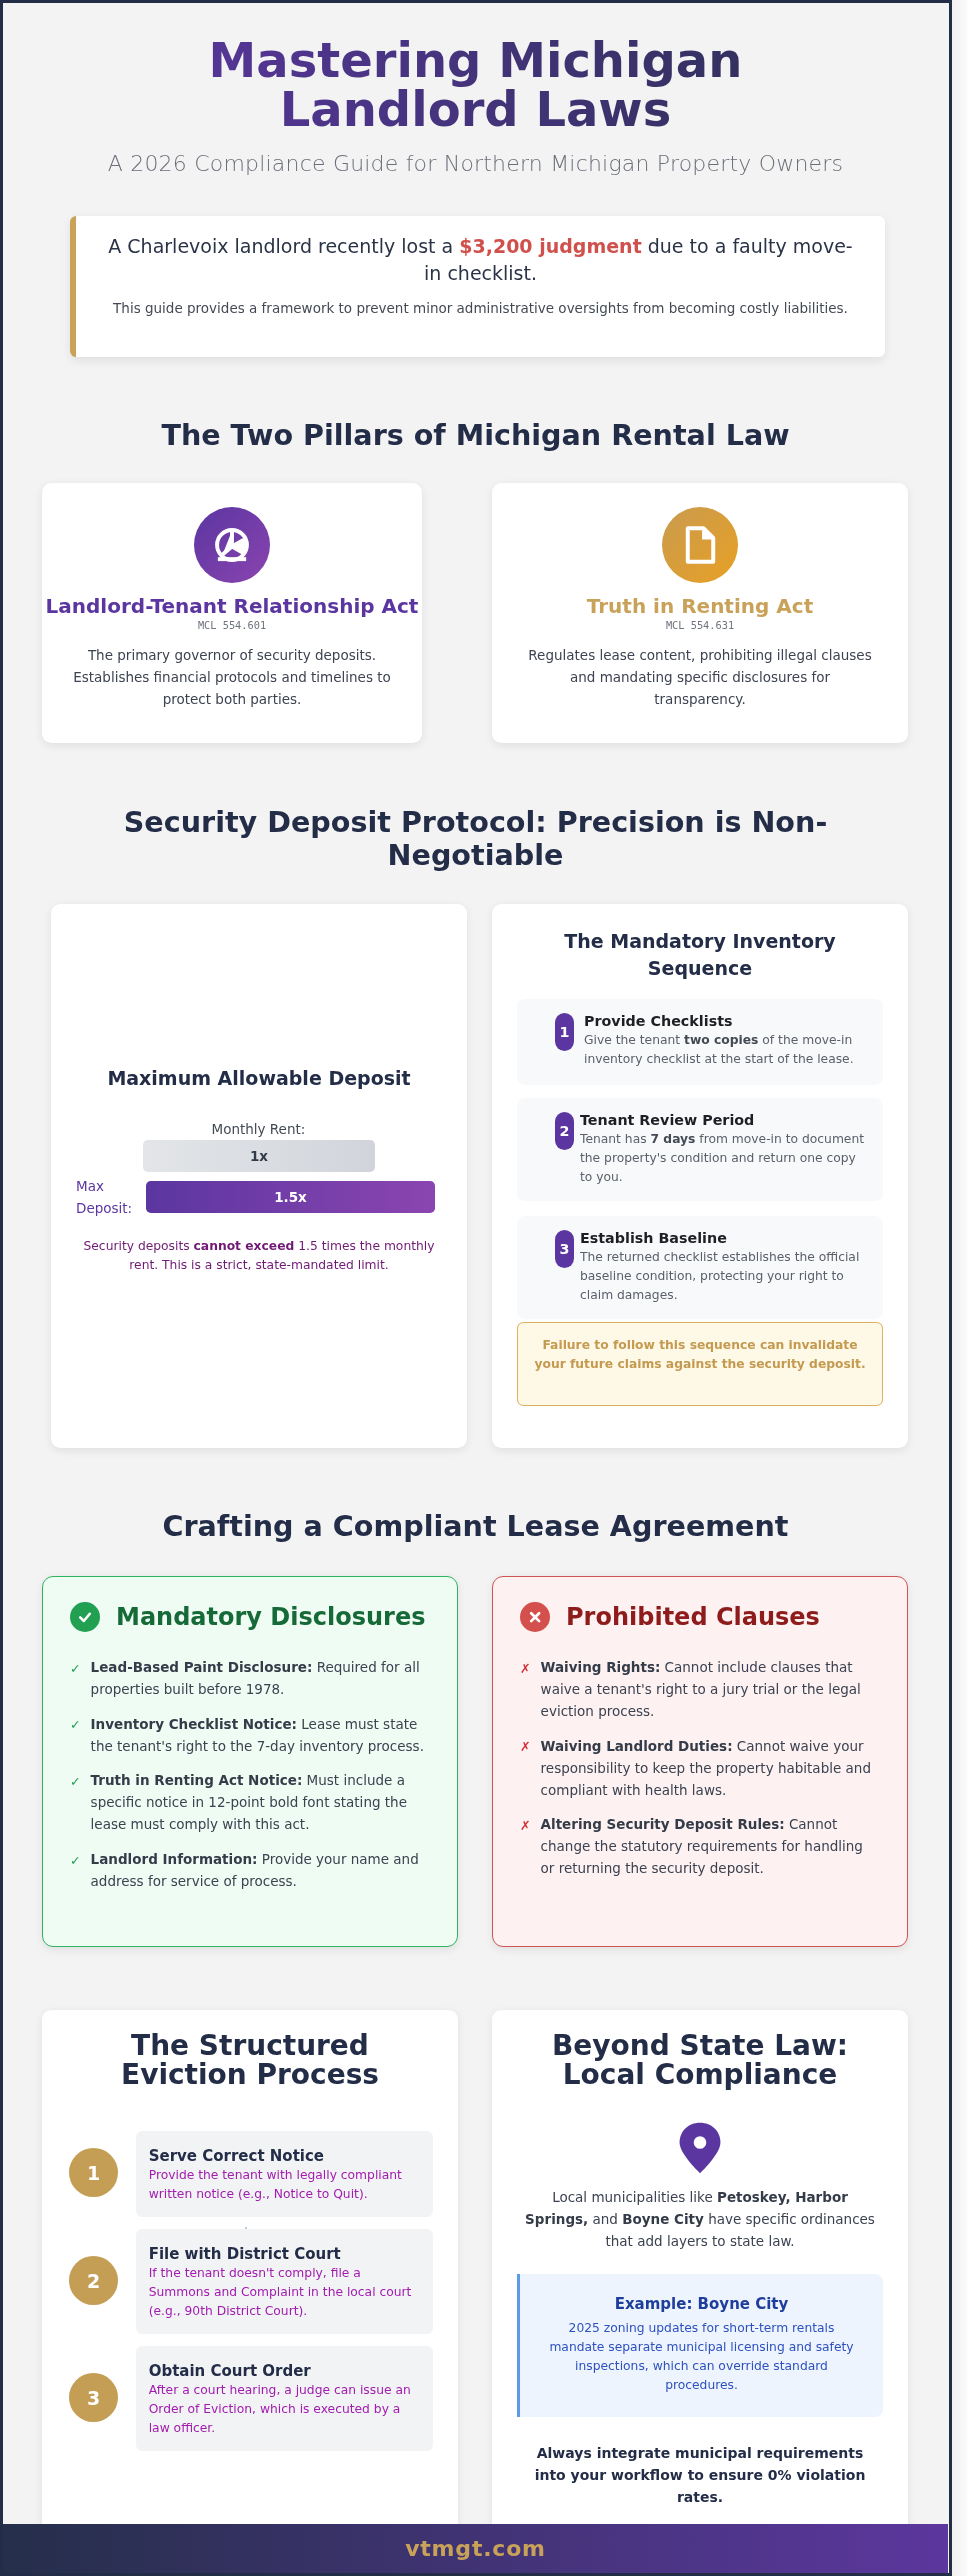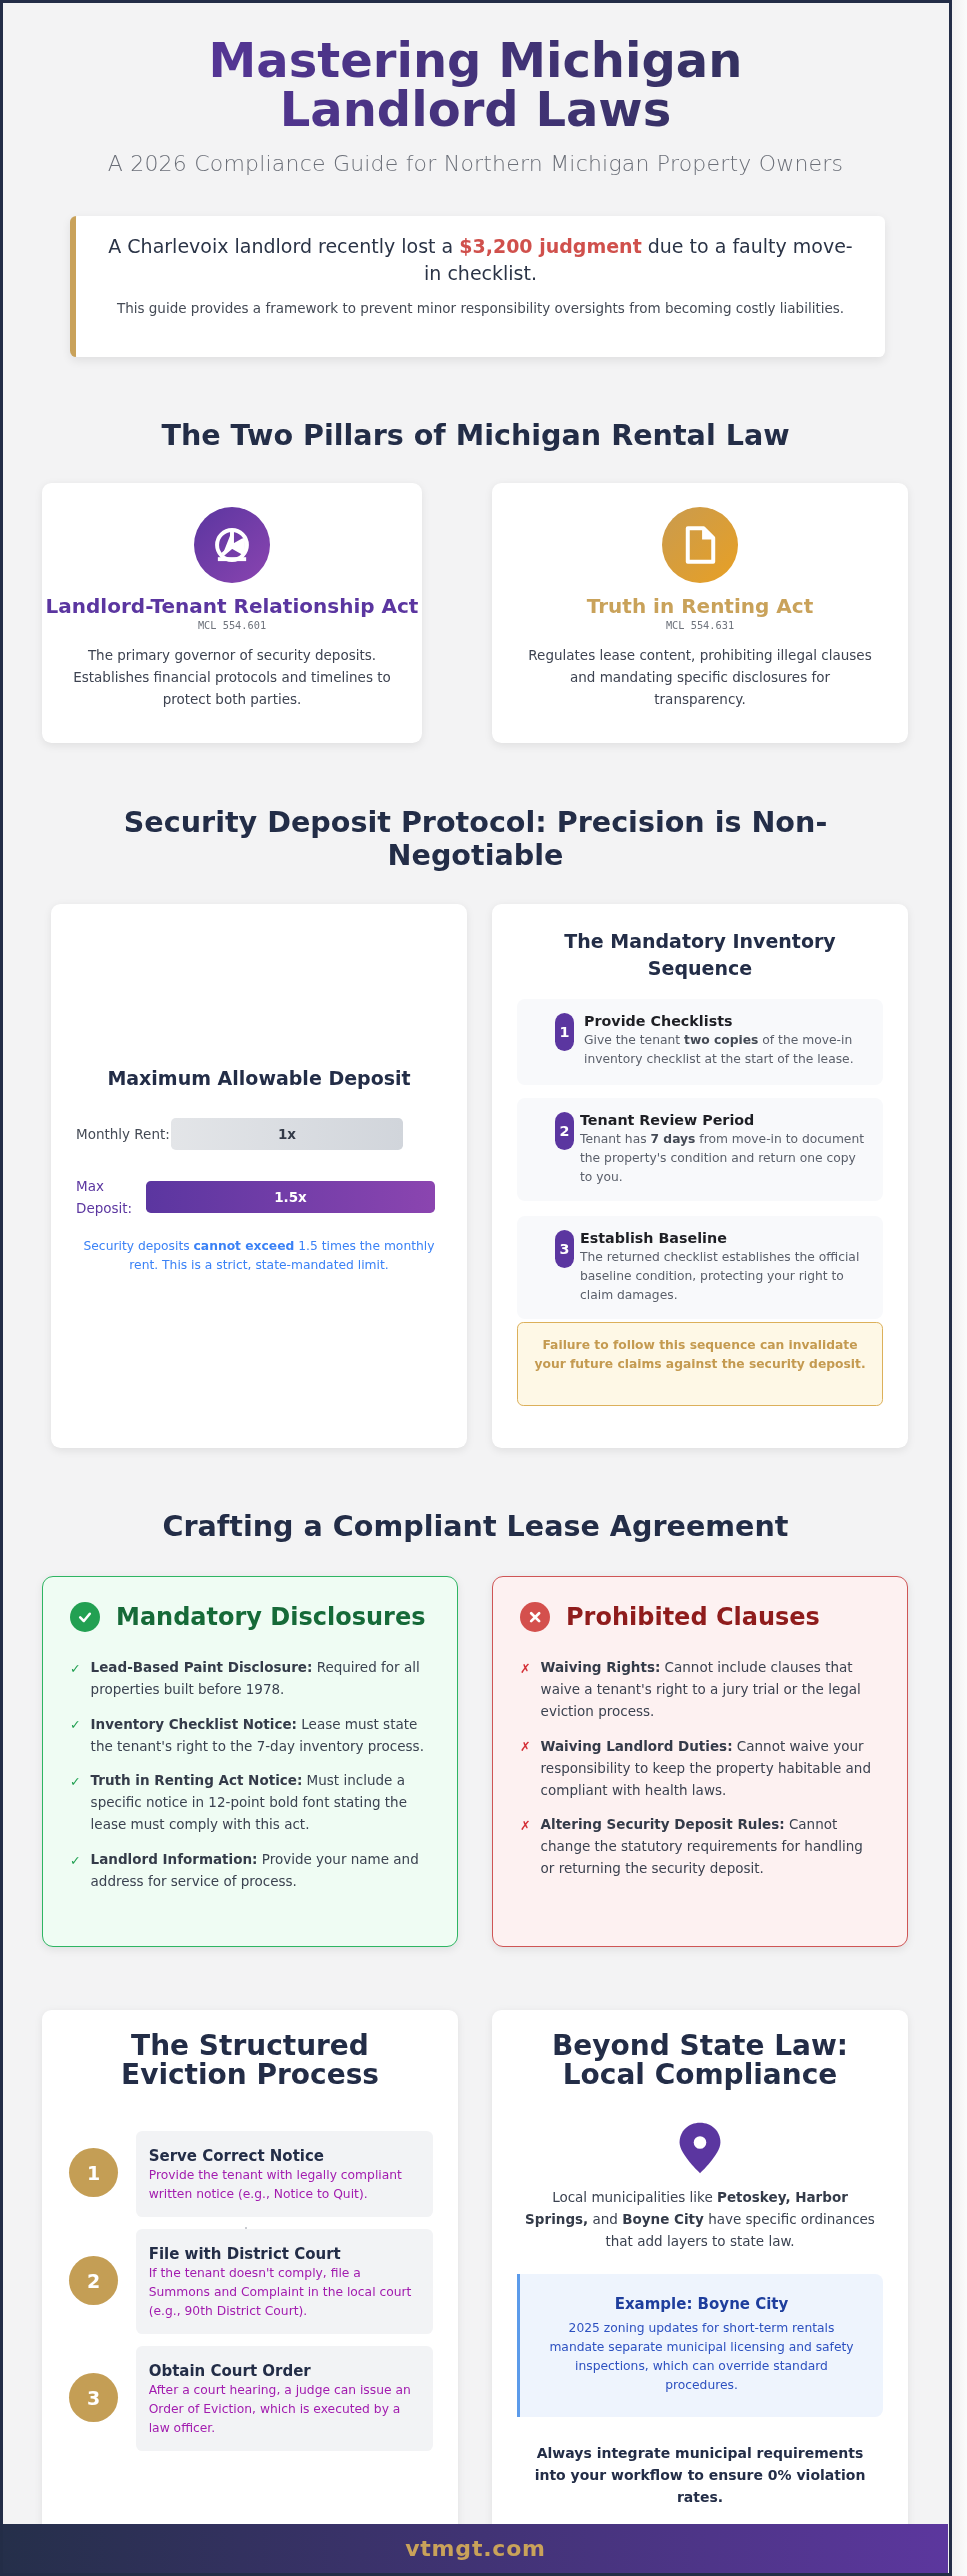--- a/index.html
+++ b/index.html
@@ -56,21 +56,21 @@
   
   .deposit h3 { position: absolute; top: 163px; left: 0; width: 100%; text-align: center; font-size: 19px; font-weight: bold; color: #232d47; }
   .bar-row { position: absolute; left: 25px; right: 25px; display: flex; align-items: center; }
   .bar-label { font-size: 13.5px; line-height: 22px; color: #444a55; }
   .bar {
     height: 32px; border-radius: 4.8px; display: flex; align-items: center; justify-content: center;
     font-weight: bold; font-size: 13.5px;
   }
   .bar-1x { background: linear-gradient(90deg,#e3e5e8,#d1d5db); color: #333a48; }
   .bar-15x { background: linear-gradient(90deg,#5b36a0,#8b45b0); color: #fff; }
-  .deposit .note { position: absolute; top: 333px; left: 24px; right: 24px; text-align: center; font-size: 12.3px; line-height: 19px; color: #3b82f6; }
+  .deposit .note { position: absolute; top: 333px; left: 24px; right: 24px; text-align: center; font-size: 12.3px; line-height: 19px; color: #701a75; }
 
   
   .inventory h3 { position: absolute; top: 24px; left: 0; width: 100%; text-align: center; font-size: 19px; line-height: 27px; font-weight: bold; color: #232d47; }
   .inv-step {
     position: absolute; left: 25px; right: 25px; background: #f8f9fb; border-radius: 8px;
     padding: 12.7px 12.7px 12.7px 67px;
   }
   .inv-num {
     position: absolute; left: 38px; top: 14.3px; width: 19px; height: 38px; border-radius: 9.5px;
     background: #5b36a0; color: #fff; font-weight: bold; font-size: 14.3px;
@@ -133,21 +133,21 @@
 </head>
 <body>
 
 <div class="frame">
 
   <h1 class="title">Mastering Michigan Landlord Laws</h1>
   <div class="subtitle">A 2026 Compliance Guide for Northern Michigan Property Owners</div>
 
   <div class="callout">
     <div class="callout-main"><span>A Charlevoix landlord recently lost a </span><span class="hl">$3,200 judgment</span><span> due to a faulty move-in checklist.</span></div>
-    <div class="callout-sub">This guide provides a framework to prevent minor responsibility oversights from becoming costly liabilities.</div>
+    <div class="callout-sub">This guide provides a framework to prevent minor administrative oversights from becoming costly liabilities.</div>
   </div>
 
   <h2 class="section-title" style="top:416px;">The Two Pillars of Michigan Rental Law</h2>
 
   <div class="card pillar" style="left:39px; top:480px; width:380px; height:260px;">
     <div class="icon-circle ic-purple">
       <svg width="44" height="44" viewBox="0 0 56 56">
           <circle cx="28" cy="28" r="19" fill="none" stroke="#fff" stroke-width="5"></circle>
           <path d="M28 10 L28 30 L16 40 M28 30 L42 22 L42 38 Z" stroke="#fff" stroke-width="5" fill="#fff" stroke-linejoin="round"></path>
           <path d="M10 46 H46" stroke="#fff" stroke-width="5"></path>
@@ -167,21 +167,21 @@
     </div>
     <h3 style="color:#c9a25a;">Truth in Renting Act</h3>
     <div class="code">MCL 554.631</div>
     <p>Regulates lease content, prohibiting illegal clauses and mandating specific disclosures for transparency.</p>
   </div>
 
   <h2 class="section-title" style="top:803px; padding:0 103px;">Security Deposit Protocol: Precision is Non-Negotiable</h2>
 
   <div class="card deposit" style="left:48px; top:901px; width:416px; height:544px;">
     <h3>Maximum Allowable Deposit</h3>
-    <div class="bar-row" style="top:214px;">
+    <div class="bar-row" style="top:214px;flex-direction:column;">
       <div class="bar-label" style="width:95px;">Monthly Rent:</div>
       <div class="bar bar-1x" style="width:232px;">1x</div>
     </div>
     <div class="bar-row" style="top:271px;">
       <div class="bar-label" style="width:70px; color:#5b36a0;">Max Deposit:</div>
       <div class="bar bar-15x" style="width:289px;">1.5x</div>
     </div>
     <div class="note"><span>Security deposits </span><b>cannot exceed</b><span> 1.5 times the monthly rent. This is a strict, state-mandated limit.</span></div>
   </div>
 

